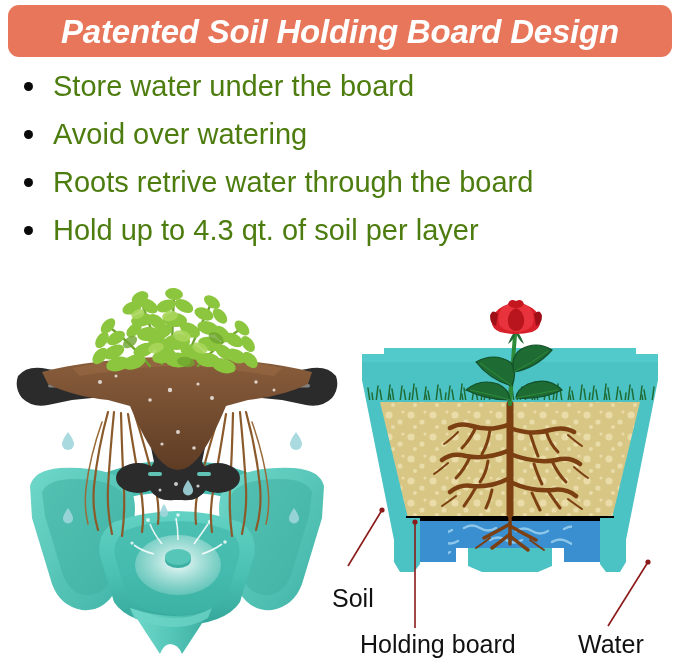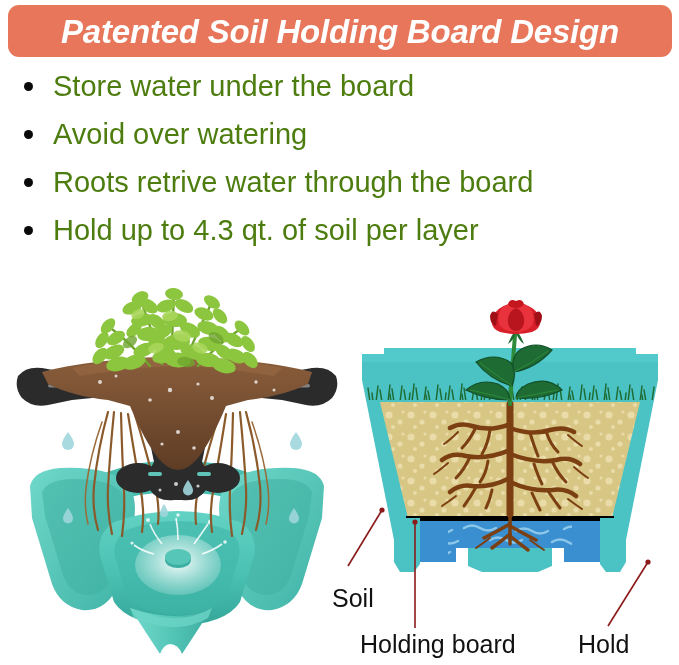--- a/index.html
+++ b/index.html
@@ -519,13 +519,13 @@
   </g>
   <g fill="#8B1A1A">
     <circle cx="382" cy="510" r="2.6"></circle>
     <circle cx="415" cy="522" r="2.6"></circle>
     <circle cx="648" cy="562" r="2.6"></circle>
   </g>
 </svg>
 
 <div class="label lbl-soil">Soil</div>
 <div class="label lbl-board">Holding board</div>
-<div class="label lbl-water">Hold</div>
+<div class="label lbl-water">Water</div>
 
 </body></html>

